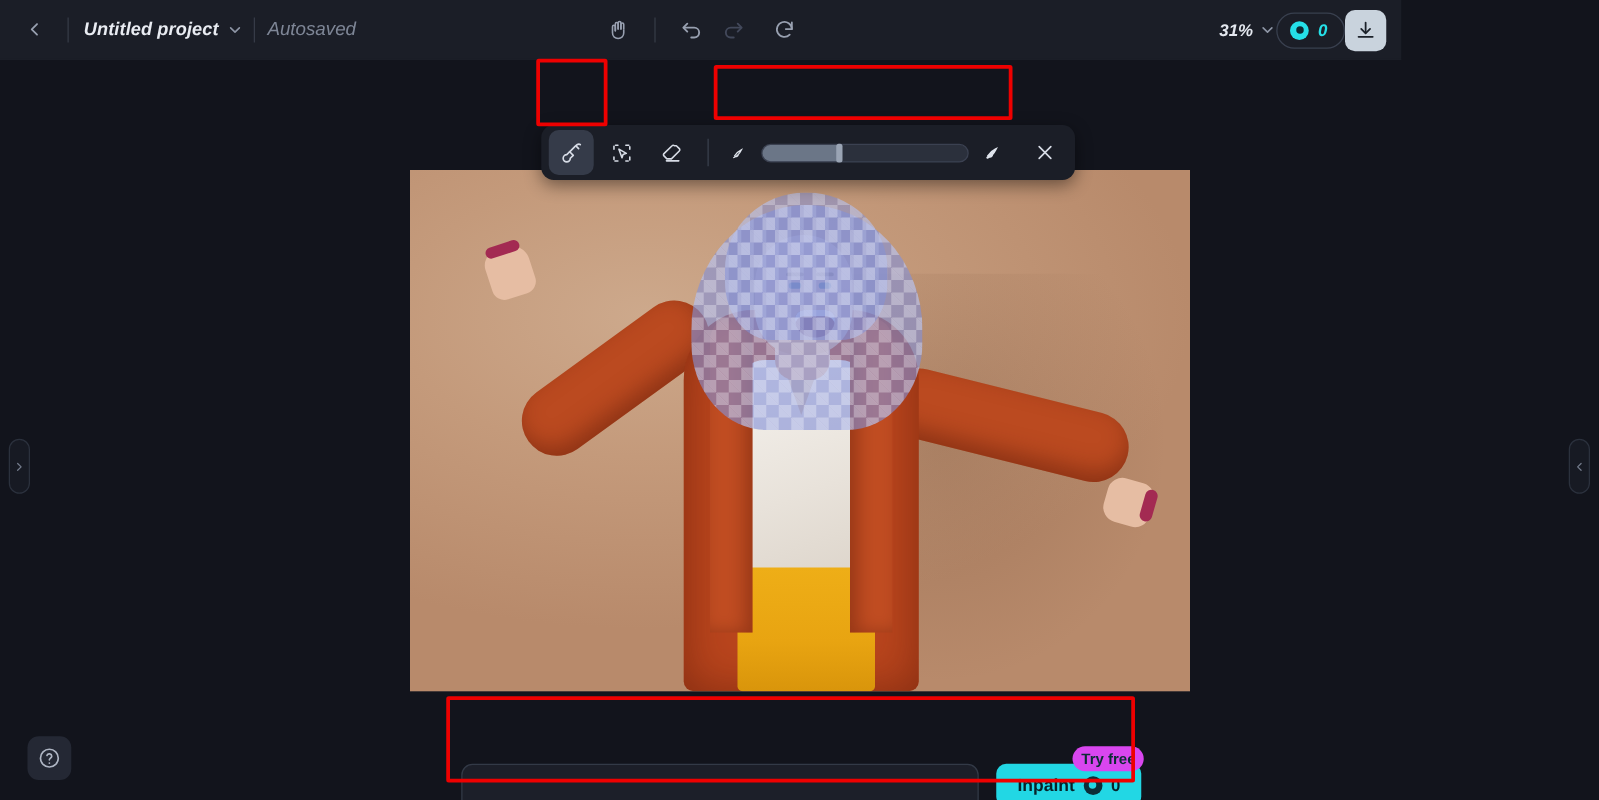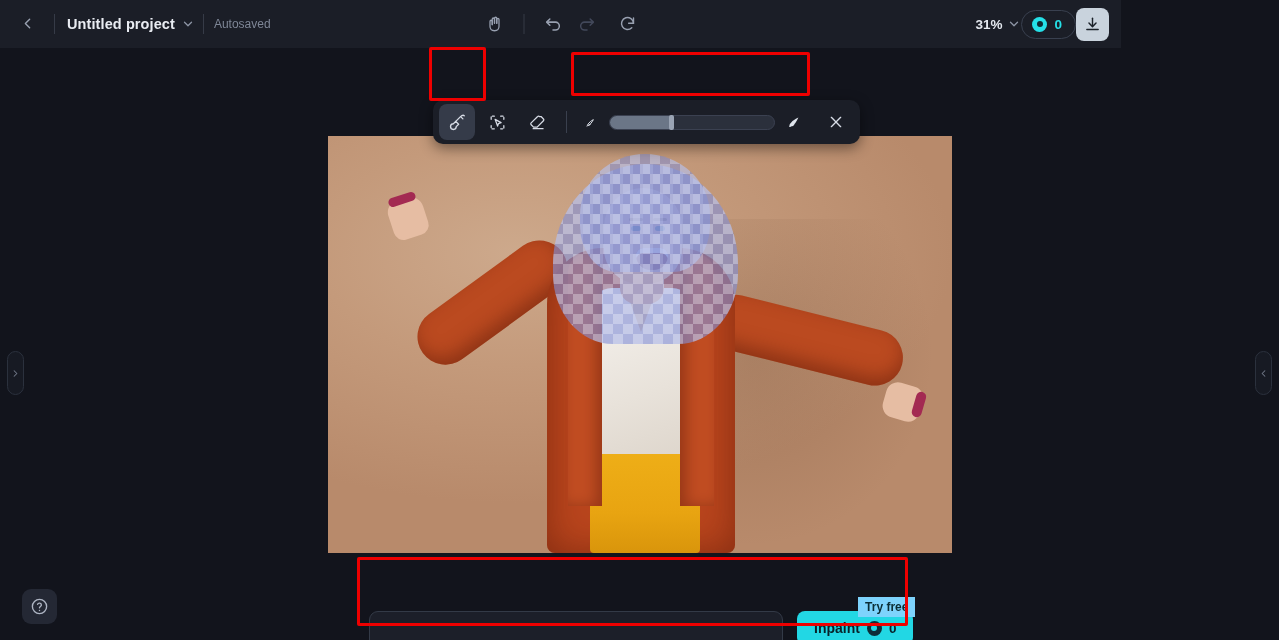--- a/index.html
+++ b/index.html
@@ -10,33 +10,34 @@
     overflow: hidden;
   }
   #app { position: relative; width: 1279px; height: 640px; background: #12141c; }
 
   
   .topbar {
     position: absolute; top: 0; left: 0; width: 1121px; height: 48px;
     background: #1b1e27;
     display: flex; align-items: center;
     border-bottom: 1px solid #1b1e27;
+    font-style: italic;
   }
   .tb-left { display: flex; align-items: center; height: 48px; padding-left: 12px; }
   .icon-btn {
     width: 30px; height: 30px; display: flex; align-items: center; justify-content: center;
     border-radius: 6px; color: #98a0b0; cursor: pointer;
   }
   .vdiv { width: 1px; height: 20px; background: #363b47; margin: 0 12px; }
   .proj-title {
     color: #e9ecf2; font-size: 14.5px; font-weight: bold; letter-spacing: .1px;
     cursor: pointer; white-space: nowrap;
   }
   .chev-wrap { width: 26px; height: 26px; display:flex; align-items:center; justify-content:center; color:#8d95a5; cursor:pointer; }
-  .autosaved { color: #7e8696; font-size: 12px; white-space: nowrap; }
+  .autosaved { color: #7e8696; font-size: 15px; white-space: nowrap; }
 
   .tb-center {
     position: absolute; left: 50%; top: 0; transform: translateX(-50%);
     height: 48px; display: flex; align-items: center; gap: 4px;
   }
   .tb-center .vdiv { margin: 0 10px; }
   .disabled { color: #42485a !important; cursor: default; }
 
   .tb-right {
     position: absolute; right: 12px; top: 0; height: 48px;
@@ -255,22 +256,22 @@
     cursor: pointer; white-space: nowrap;
   }
   .inpaint-coin {
     width: 15px; height: 15px; border-radius: 50%; background: #0c2e38;
     display:flex; align-items:center; justify-content:center;
   }
   .inpaint-coin i { width:6px; height:6px; border-radius:50%; background:#22d7e4; display:block; }
   .inpaint-cost { font-size: 13.5px; font-weight: bold; color: #07232a; }
   .try-free {
     position: absolute; right: -2px; top: -14px;
-    background: #7dd3fc; color: #0b2d34; font-size: 12px; font-weight: bold;
-    border-radius: 0; padding: 3px 7px; white-space: nowrap;
+    background: #d946ef; color: #0b2d34; font-size: 12px; font-weight: bold;
+    border-radius: 10px; padding: 3px 7px; white-space: nowrap;
   }
 </style>
 </head>
 <body>
 
 <div id="app">
 
   <div class="topbar">
     <div class="tb-left">
       <div class="icon-btn">

